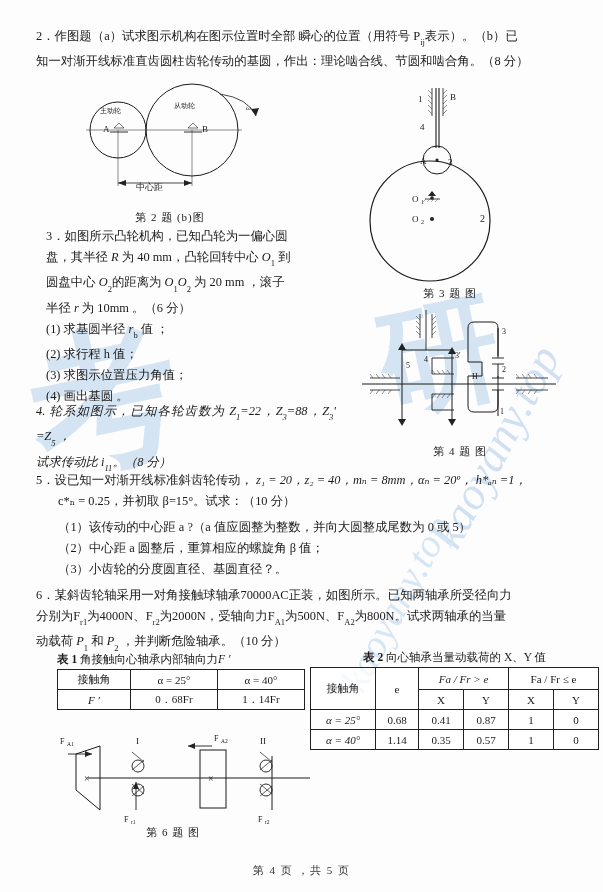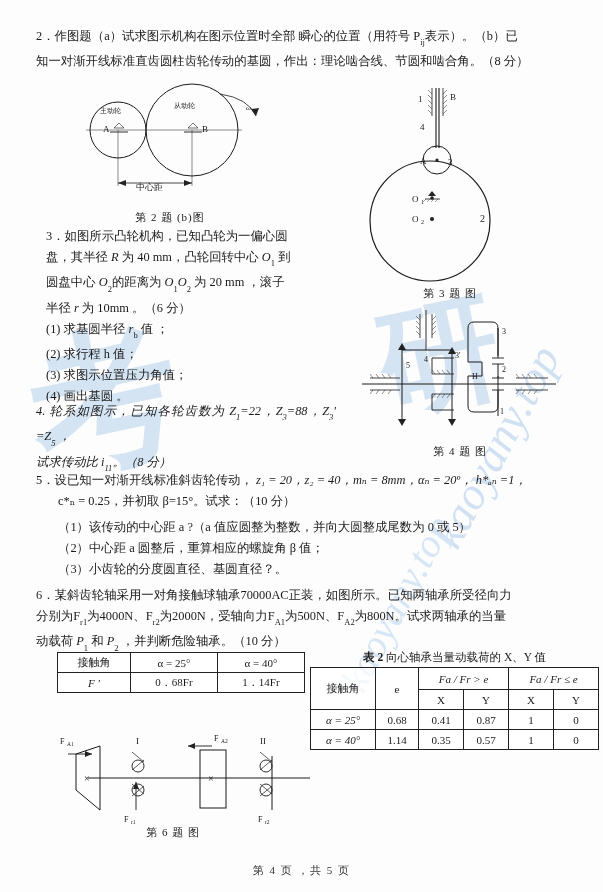--- a/index.html
+++ b/index.html
@@ -360,20 +360,23 @@
       <div>6．某斜齿轮轴采用一对角接触球轴承70000AC正装，如图所示。已知两轴承所受径向力</div>
       <div>
         <span>分别为F</span><span class="sub">r1</span><span>为4000N、F</span><span class="sub">r2</span><span>为2000N，受轴向力F</span><span class="sub">A1</span><span>为500N、F</span><span class="sub">A2</span><span>为800N。试求两轴承的当量</span>
       </div>
       <div>
         <span>动载荷 </span><i class="v">P</i><span class="sub">1</span><span> 和 </span><i class="v">P</i><span class="sub">2</span><span> ，并判断危险轴承。（10 分）</span>
       </div>
     </div>
 
     <div class="blk" style="left:57px; top:652px;">
+      <div class="tbl-title">
+        <b>表 1</b><span> 角接触向心轴承内部轴向力</span><i class="v">F ′</i>
+      </div>
       <table class="t">
         <tbody>
             <tr>
           <td style="width:66px; height:17px;">接触角</td>
           <td style="width:80px;">α = 25°</td>
           <td style="width:80px;">α = 40°</td>
         </tr>
         <tr>
           <td style="height:17px; font-style:italic;">F ′</td>
           <td>0．68Fr</td>
@@ -386,21 +389,21 @@
     <div class="blk" style="left:310px; top:650px;">
       <div class="tbl-title" style="text-align:center;">
         <b>表 2</b><span> 向心轴承当量动载荷的 X、Y 值</span>
       </div>
       <table class="t">
         <tbody>
             <tr>
           <td rowspan="2" style="width:58px;">接触角</td>
           <td rowspan="2" style="width:36px;">e</td>
           <td colspan="2" style="font-style:italic; height:19px;">Fa / Fr &gt; e</td>
-          <td colspan="2" style="font-style:italic;">Fa / Fr ≤ e</td>
+          <td colspan="2" style="">Fa / Fr ≤ e</td>
         </tr>
         <tr>
           <td style="width:38px; height:17px;">X</td>
           <td style="width:38px;">Y</td>
           <td style="width:38px;">X</td>
           <td style="width:38px;">Y</td>
         </tr>
         <tr>
           <td style="height:17px; font-style:italic;">α = 25°</td>
           <td>0.68</td>

